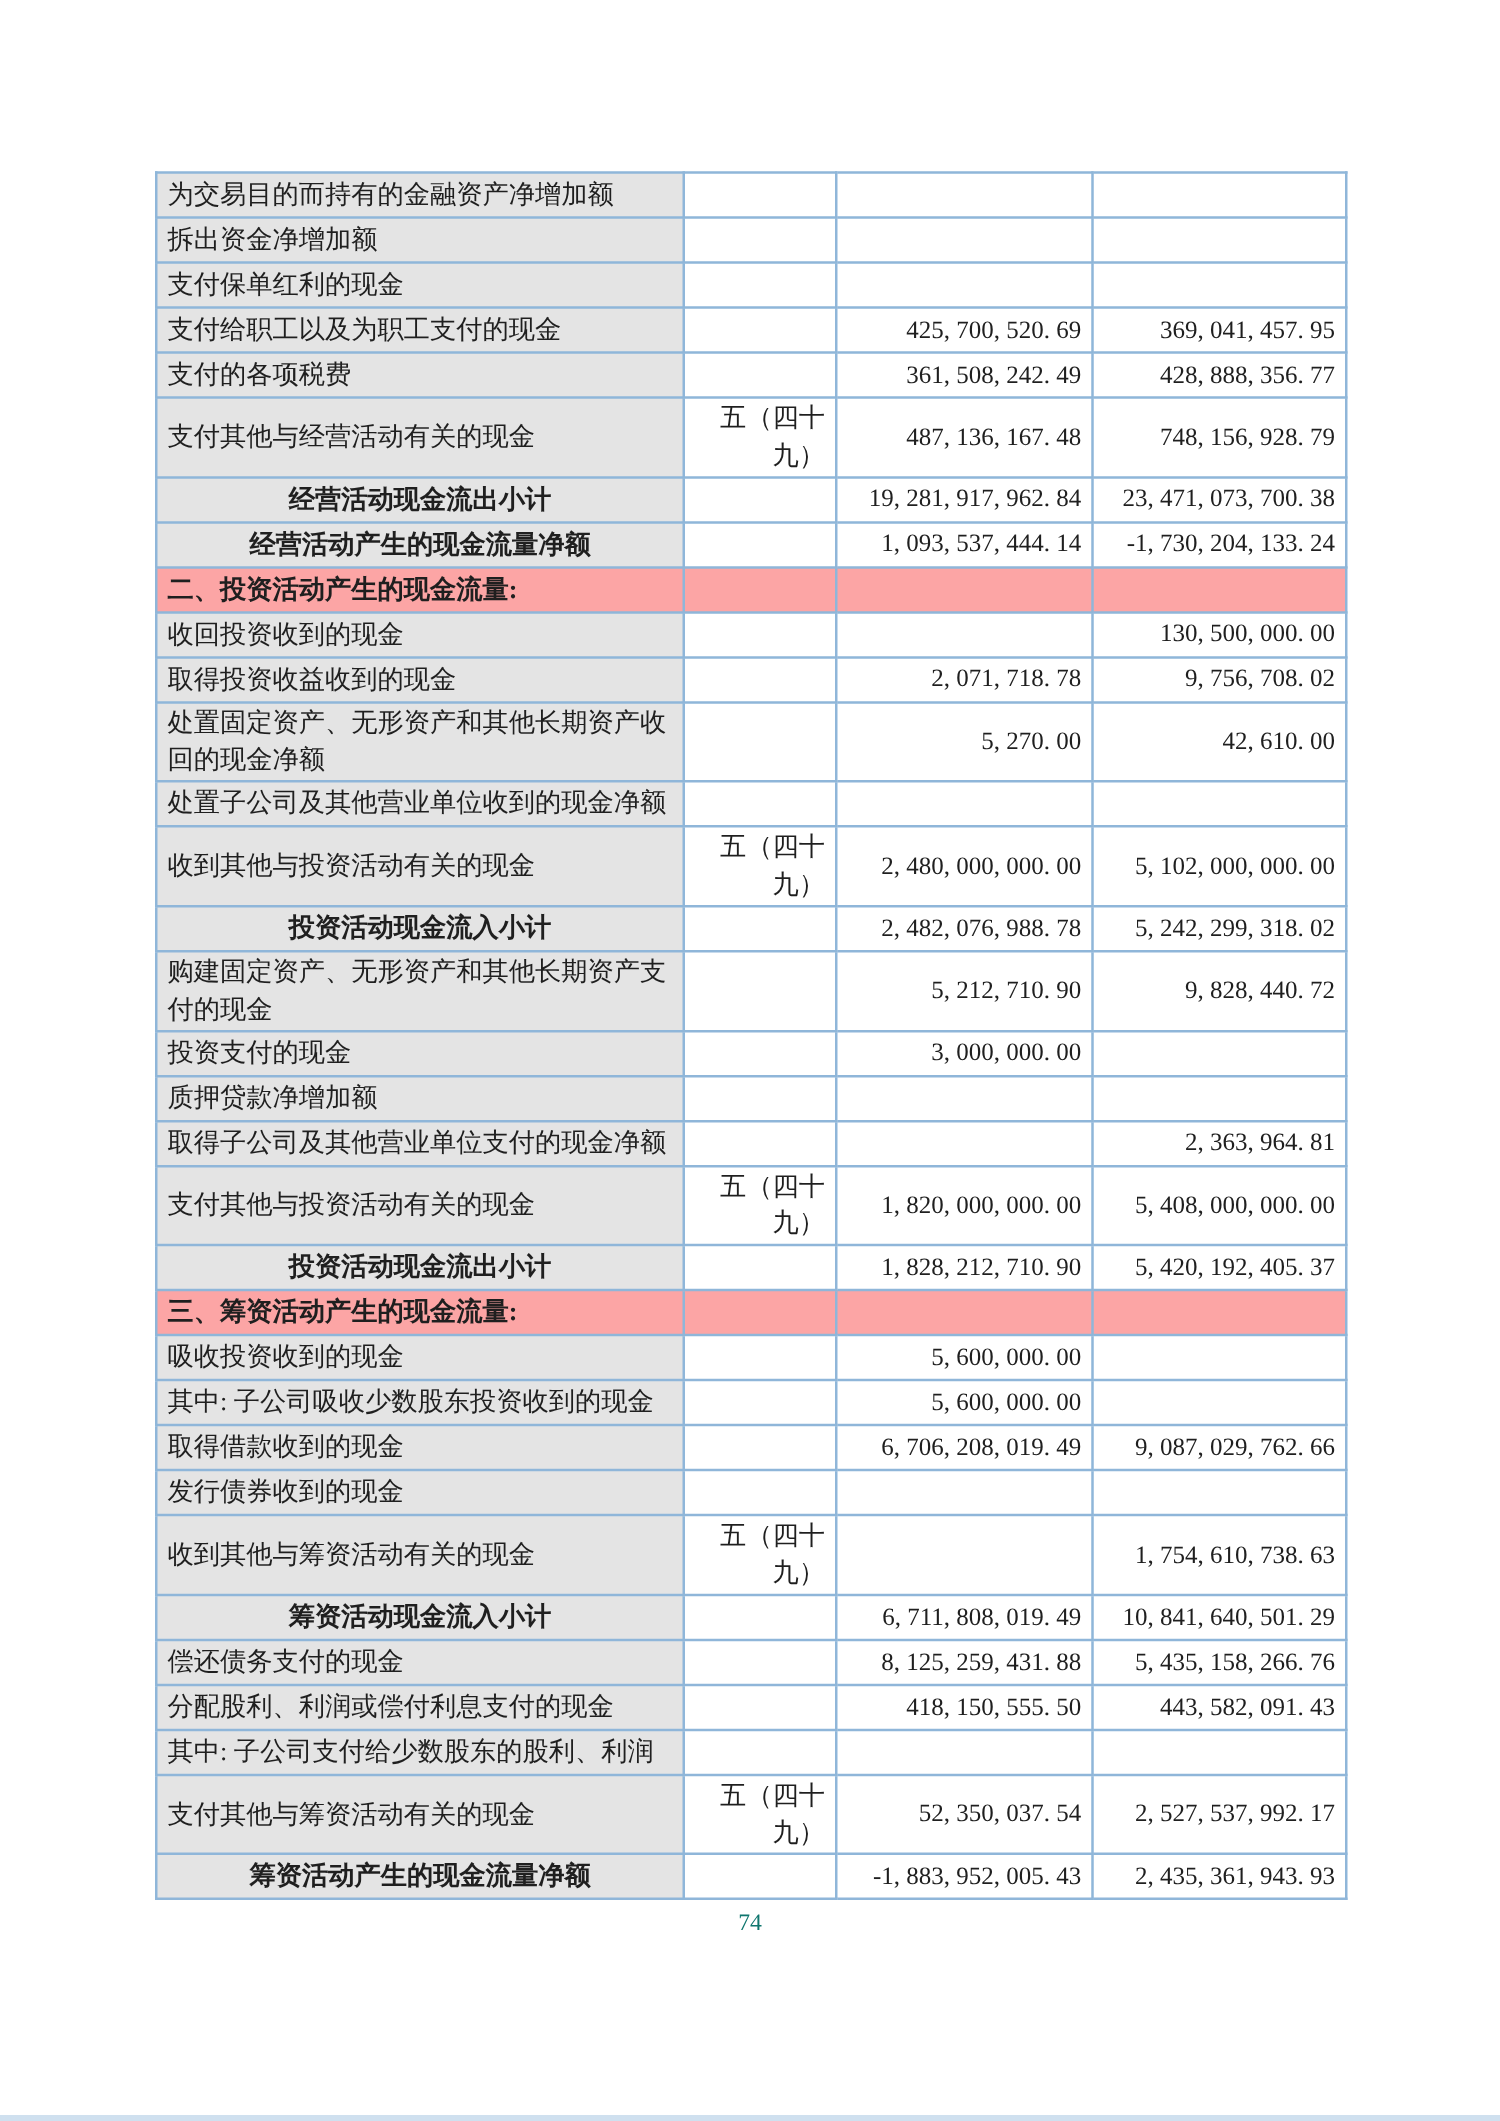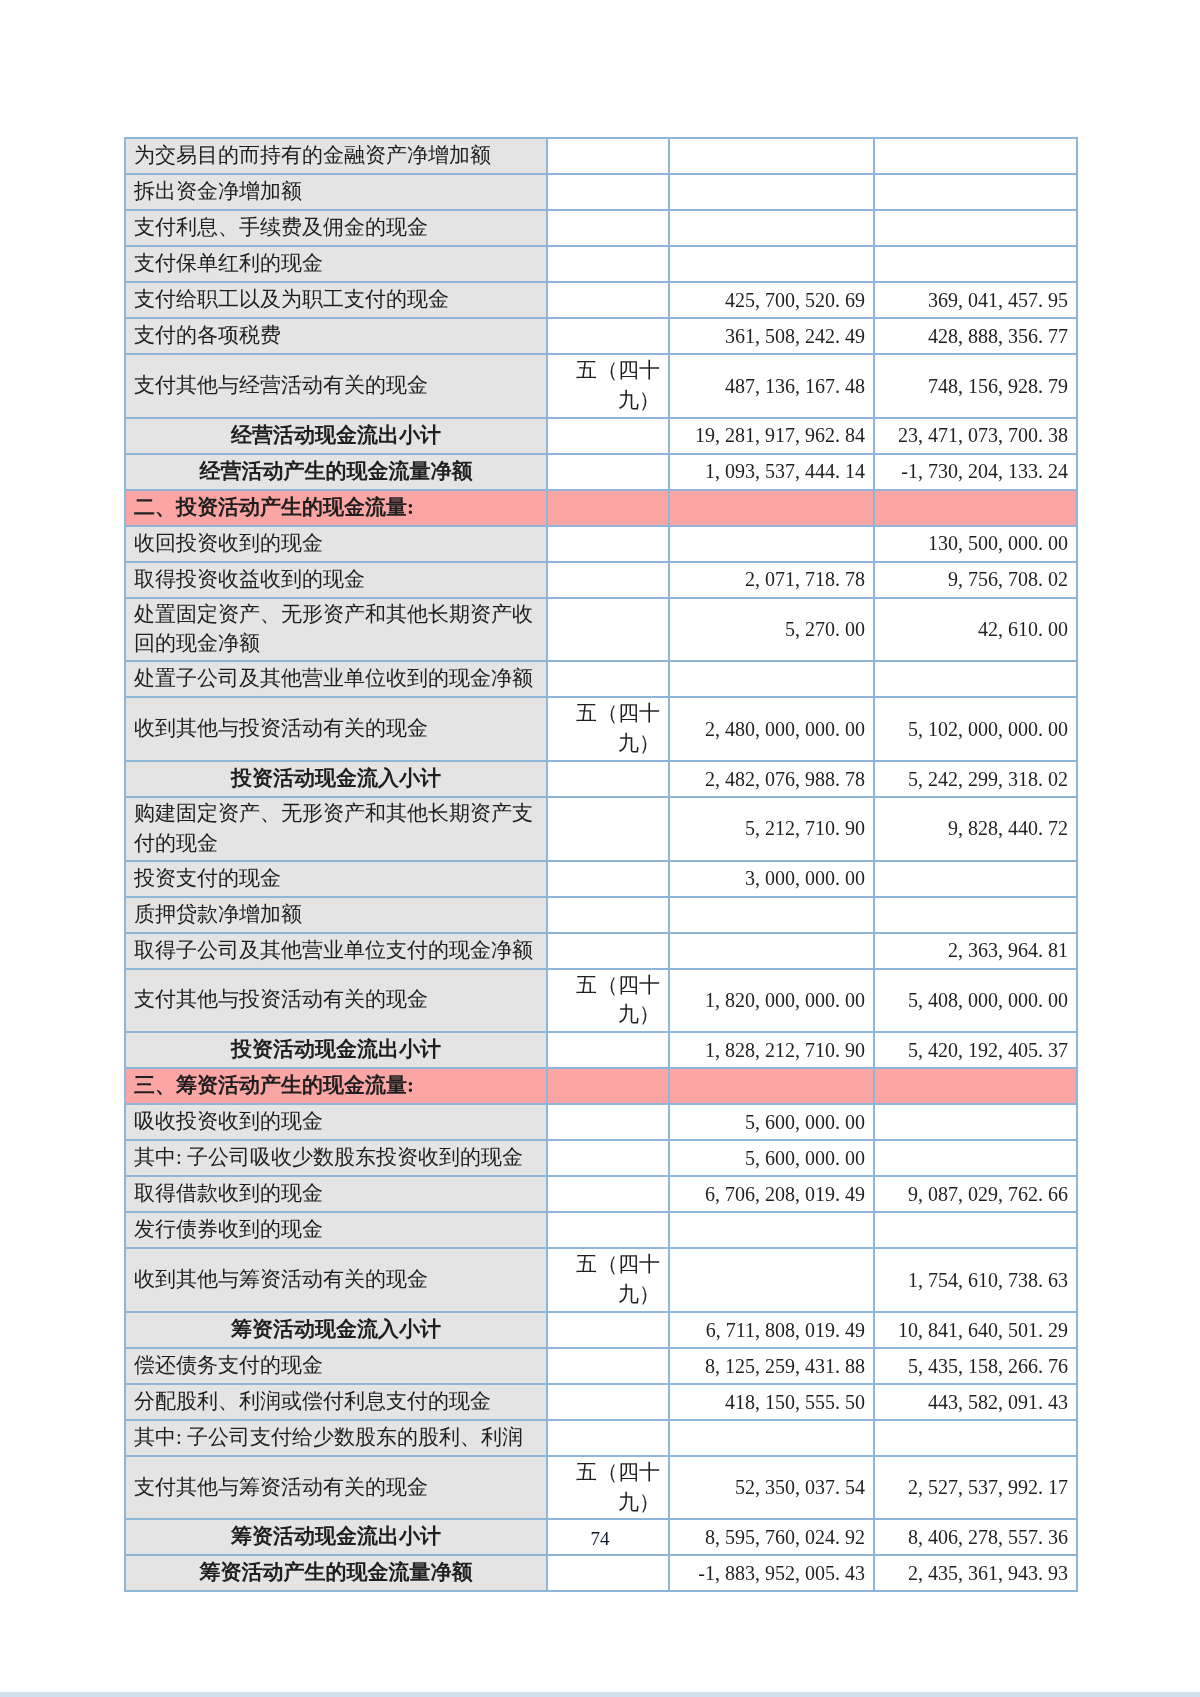--- a/index.html
+++ b/index.html
@@ -66,21 +66,21 @@
     background: #fca5a5;
     font-weight: bold;
   }
   .page-number {
     position: absolute;
     top: 1528px;
     left: 0;
     width: 1200px;
     text-align: center;
     font-size: 19px;
-    color: #0f172a;
+    color: #0f766e;
   }
   .bottom-edge {
     position: absolute;
     left: 0;
     bottom: 0;
     width: 1200px;
     height: 5px;
     background: #cfe0ef;
   }
 </style>
@@ -103,26 +103,20 @@
           <td class="c-cur"></td>
           <td class="c-prev"></td>
         </tr>
         <tr class="item">
           <td class="c-label">拆出资金净增加额</td>
           <td class="c-note"></td>
           <td class="c-cur"></td>
           <td class="c-prev"></td>
         </tr>
         <tr class="item">
-          <td class="c-label">支付利息、手续费及佣金的现金</td>
-          <td class="c-note"></td>
-          <td class="c-cur"></td>
-          <td class="c-prev"></td>
-        </tr>
-        <tr class="item">
           <td class="c-label">支付保单红利的现金</td>
           <td class="c-note"></td>
           <td class="c-cur"></td>
           <td class="c-prev"></td>
         </tr>
         <tr class="item">
           <td class="c-label">支付给职工以及为职工支付的现金</td>
           <td class="c-note"></td>
           <td class="c-cur">425, 700, 520. 69</td>
           <td class="c-prev">369, 041, 457. 95</td>
@@ -289,26 +283,20 @@
           <td class="c-cur"></td>
           <td class="c-prev"></td>
         </tr>
         <tr class="item">
           <td class="c-label">支付其他与筹资活动有关的现金</td>
           <td class="c-note">五（四十九）</td>
           <td class="c-cur">52, 350, 037. 54</td>
           <td class="c-prev">2, 527, 537, 992. 17</td>
         </tr>
         <tr class="subtotal">
-          <td class="c-label">筹资活动现金流出小计</td>
-          <td class="c-note"></td>
-          <td class="c-cur">8, 595, 760, 024. 92</td>
-          <td class="c-prev">8, 406, 278, 557. 36</td>
-        </tr>
-        <tr class="subtotal">
           <td class="c-label">筹资活动产生的现金流量净额</td>
           <td class="c-note"></td>
           <td class="c-cur">-1, 883, 952, 005. 43</td>
           <td class="c-prev">2, 435, 361, 943. 93</td>
         </tr>
       </tbody>
   </table>
 
   <div class="page-number">74</div>
 

